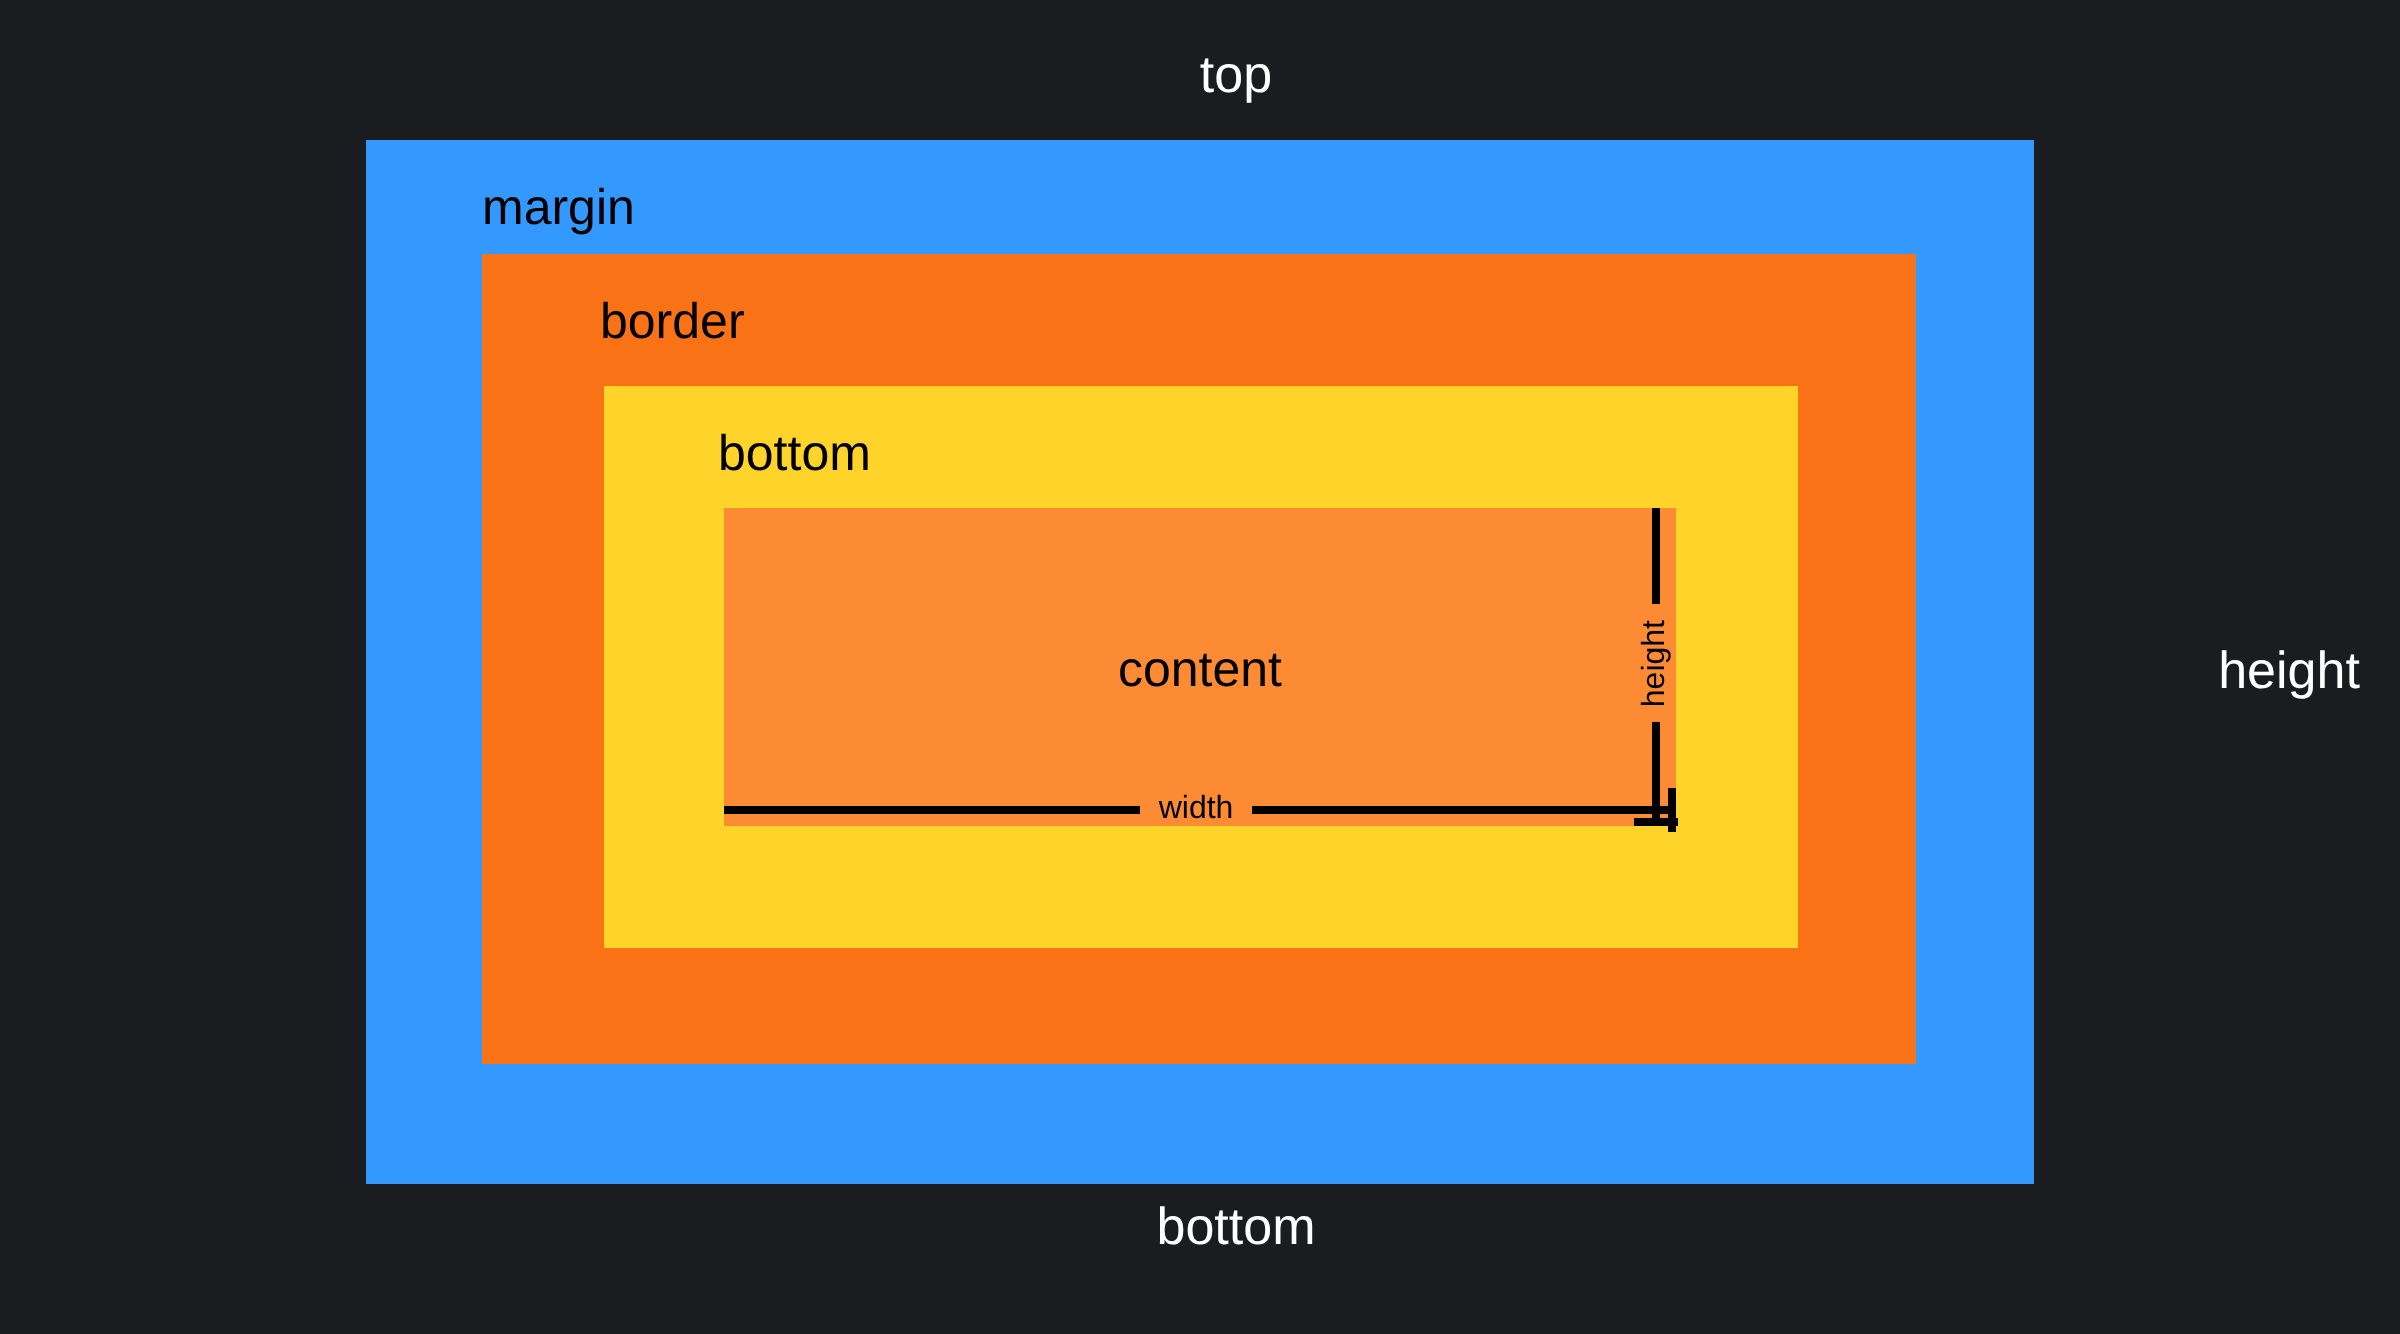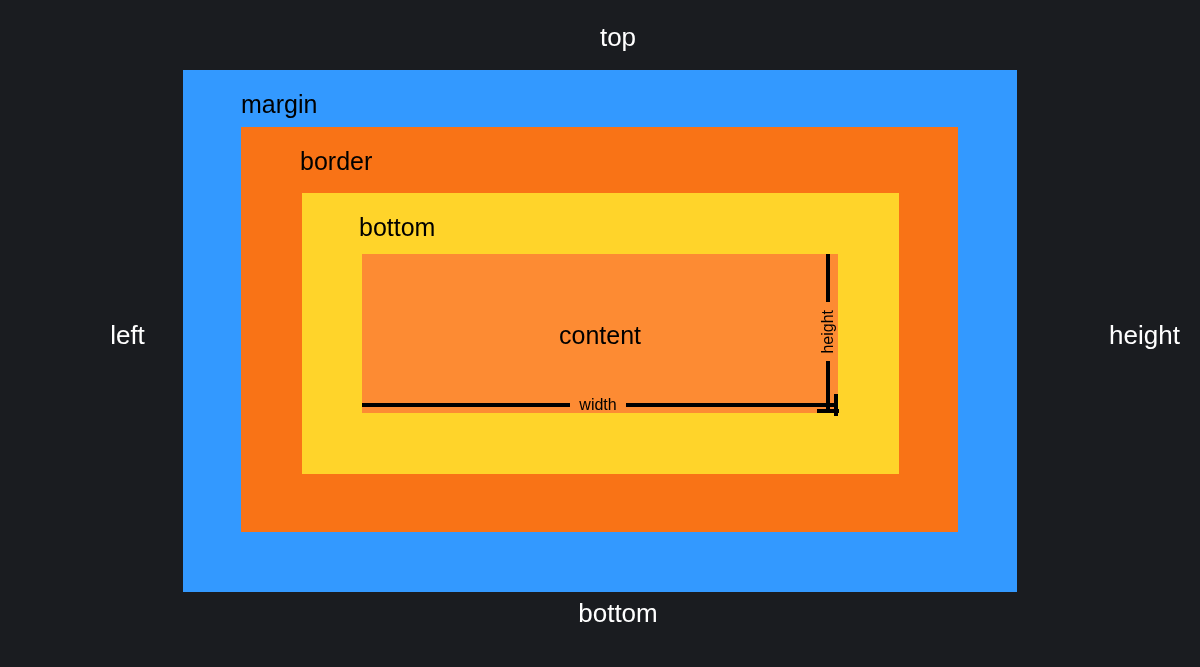--- a/index.html
+++ b/index.html
@@ -191,21 +191,20 @@
     transform: rotate(180deg);
   }
 </style>
 </head>
 <body>
 
 <div id="stage">
 
   <div class="outer-label" id="label-top">top</div>
 
-  <div class="outer-label" id="label-left">left</div>
 
   <div class="outer-label" id="label-right">height</div>
 
   <div class="outer-label" id="label-bottom">bottom</div>
 
   <div class="box" id="margin-box">
     <span class="box-label">margin</span>
 
     <div class="box" id="border-box">
       <span class="box-label">border</span>

